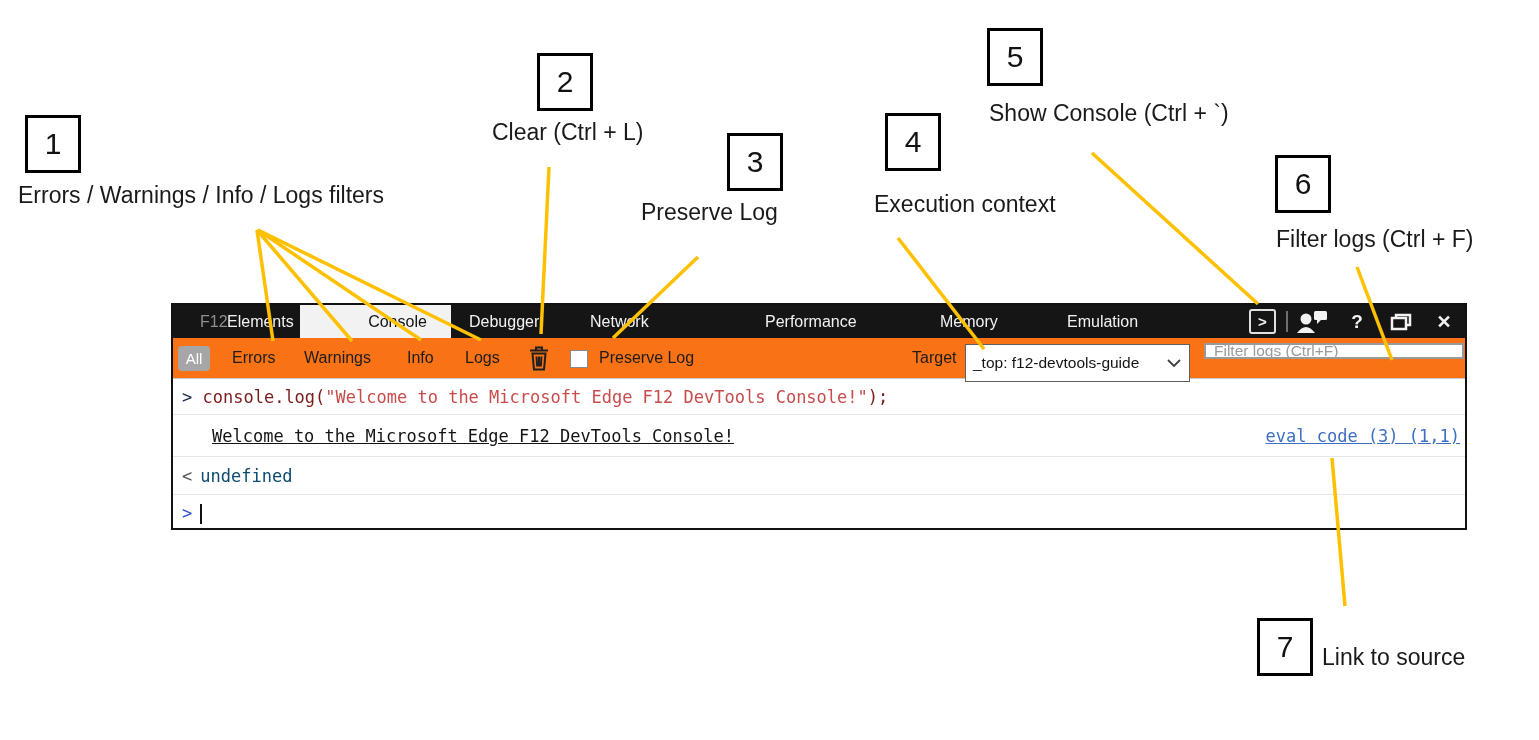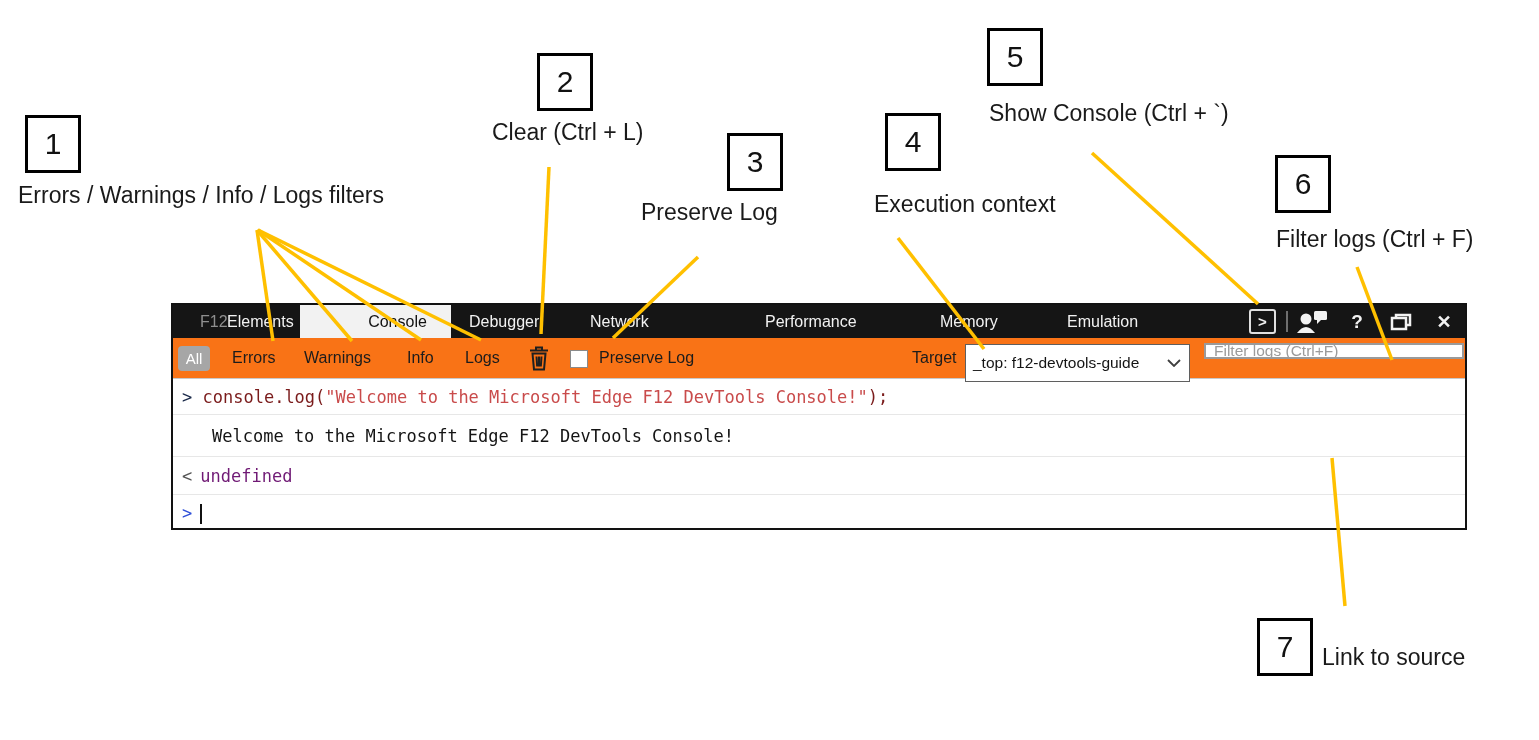--- a/index.html
+++ b/index.html
@@ -27,29 +27,29 @@
             box-sizing:border-box;display:flex;align-items:center;font-size:15.5px;color:#141414;}
   #dropdown .dd-text{padding-left:7px;flex:1;white-space:nowrap;}
   #filter-input{position:absolute;left:1031px;top:5px;width:260px;height:16px;border:2px solid #9a9a9a;
                 box-sizing:border-box;background:#fff;font-size:15.5px;color:#444;padding-left:8px;
                 font-family:"Liberation Sans",sans-serif;outline:none;}
   #filter-input::placeholder{color:#9b9b9b;}
   
   .crow{position:absolute;left:0;width:100%;box-sizing:border-box;border-bottom:1px solid #e7e7e7;
         font-family:"DejaVu Sans Mono","Liberation Mono",monospace;font-size:17px;white-space:nowrap;}
   #row1{top:74px;height:36px;line-height:36px;padding-left:9px;}
-  #row2{top:110px;height:42px;line-height:42px;padding-left:39px;color:#141414;}
+  #row2{top:110px;height:42px;line-height:42px;padding-left:39px;color:#141414;text-decoration:underline;}
   #row3{top:152px;height:38px;line-height:38px;padding-left:9px;}
   #row4{top:190px;height:37px;line-height:37px;padding-left:9px;border-bottom:none;}
   .echo-prompt{color:#1b2a4a;}
   .code{color:#7a1b1b;}
   .code-str{color:#c94b4b;}
   #src-link{position:absolute;right:5px;top:0;color:#3e6fc1;text-decoration:underline;cursor:pointer;}
   .res-arrow{color:#555;}
-  .undef{color:#701a75;margin-left:8px;}
+  .undef{color:#0c4a6e;margin-left:8px;}
   .in-prompt{color:#2e4fd8;}
   #cursor{display:inline-block;width:2px;height:20px;background:#111;vertical-align:middle;margin-left:8px;}
 </style>
 </head>
 <body>
 
 <svg id="lines" width="1539" height="740">
   <g stroke="#FFC000" stroke-width="3.5" fill="none">
     <line x1="257" y1="230" x2="273" y2="341"></line>
     <line x1="257" y1="230" x2="352" y2="341"></line>
@@ -169,20 +169,21 @@
     <input id="filter-input" type="text" placeholder="Filter logs (Ctrl+F)" style="">
   </div>
 
   <div class="crow" id="row1">
     <span class="echo-prompt">&gt;</span>
     <span class="code">console.log(</span><span class="code-str">"Welcome to the Microsoft Edge F12 DevTools Console!"</span><span class="code">);</span>
   </div>
 
   <div class="crow" id="row2">
     <span>Welcome to the Microsoft Edge F12 DevTools Console!</span>
+    <span id="src-link">eval code (3) (1,1)</span>
   </div>
 
   <div class="crow" id="row3">
     <span class="res-arrow">&lt;</span><span class="undef">undefined</span>
   </div>
 
   <div class="crow" id="row4">
     <span class="in-prompt">&gt;</span><span id="cursor"></span>
   </div>
 

